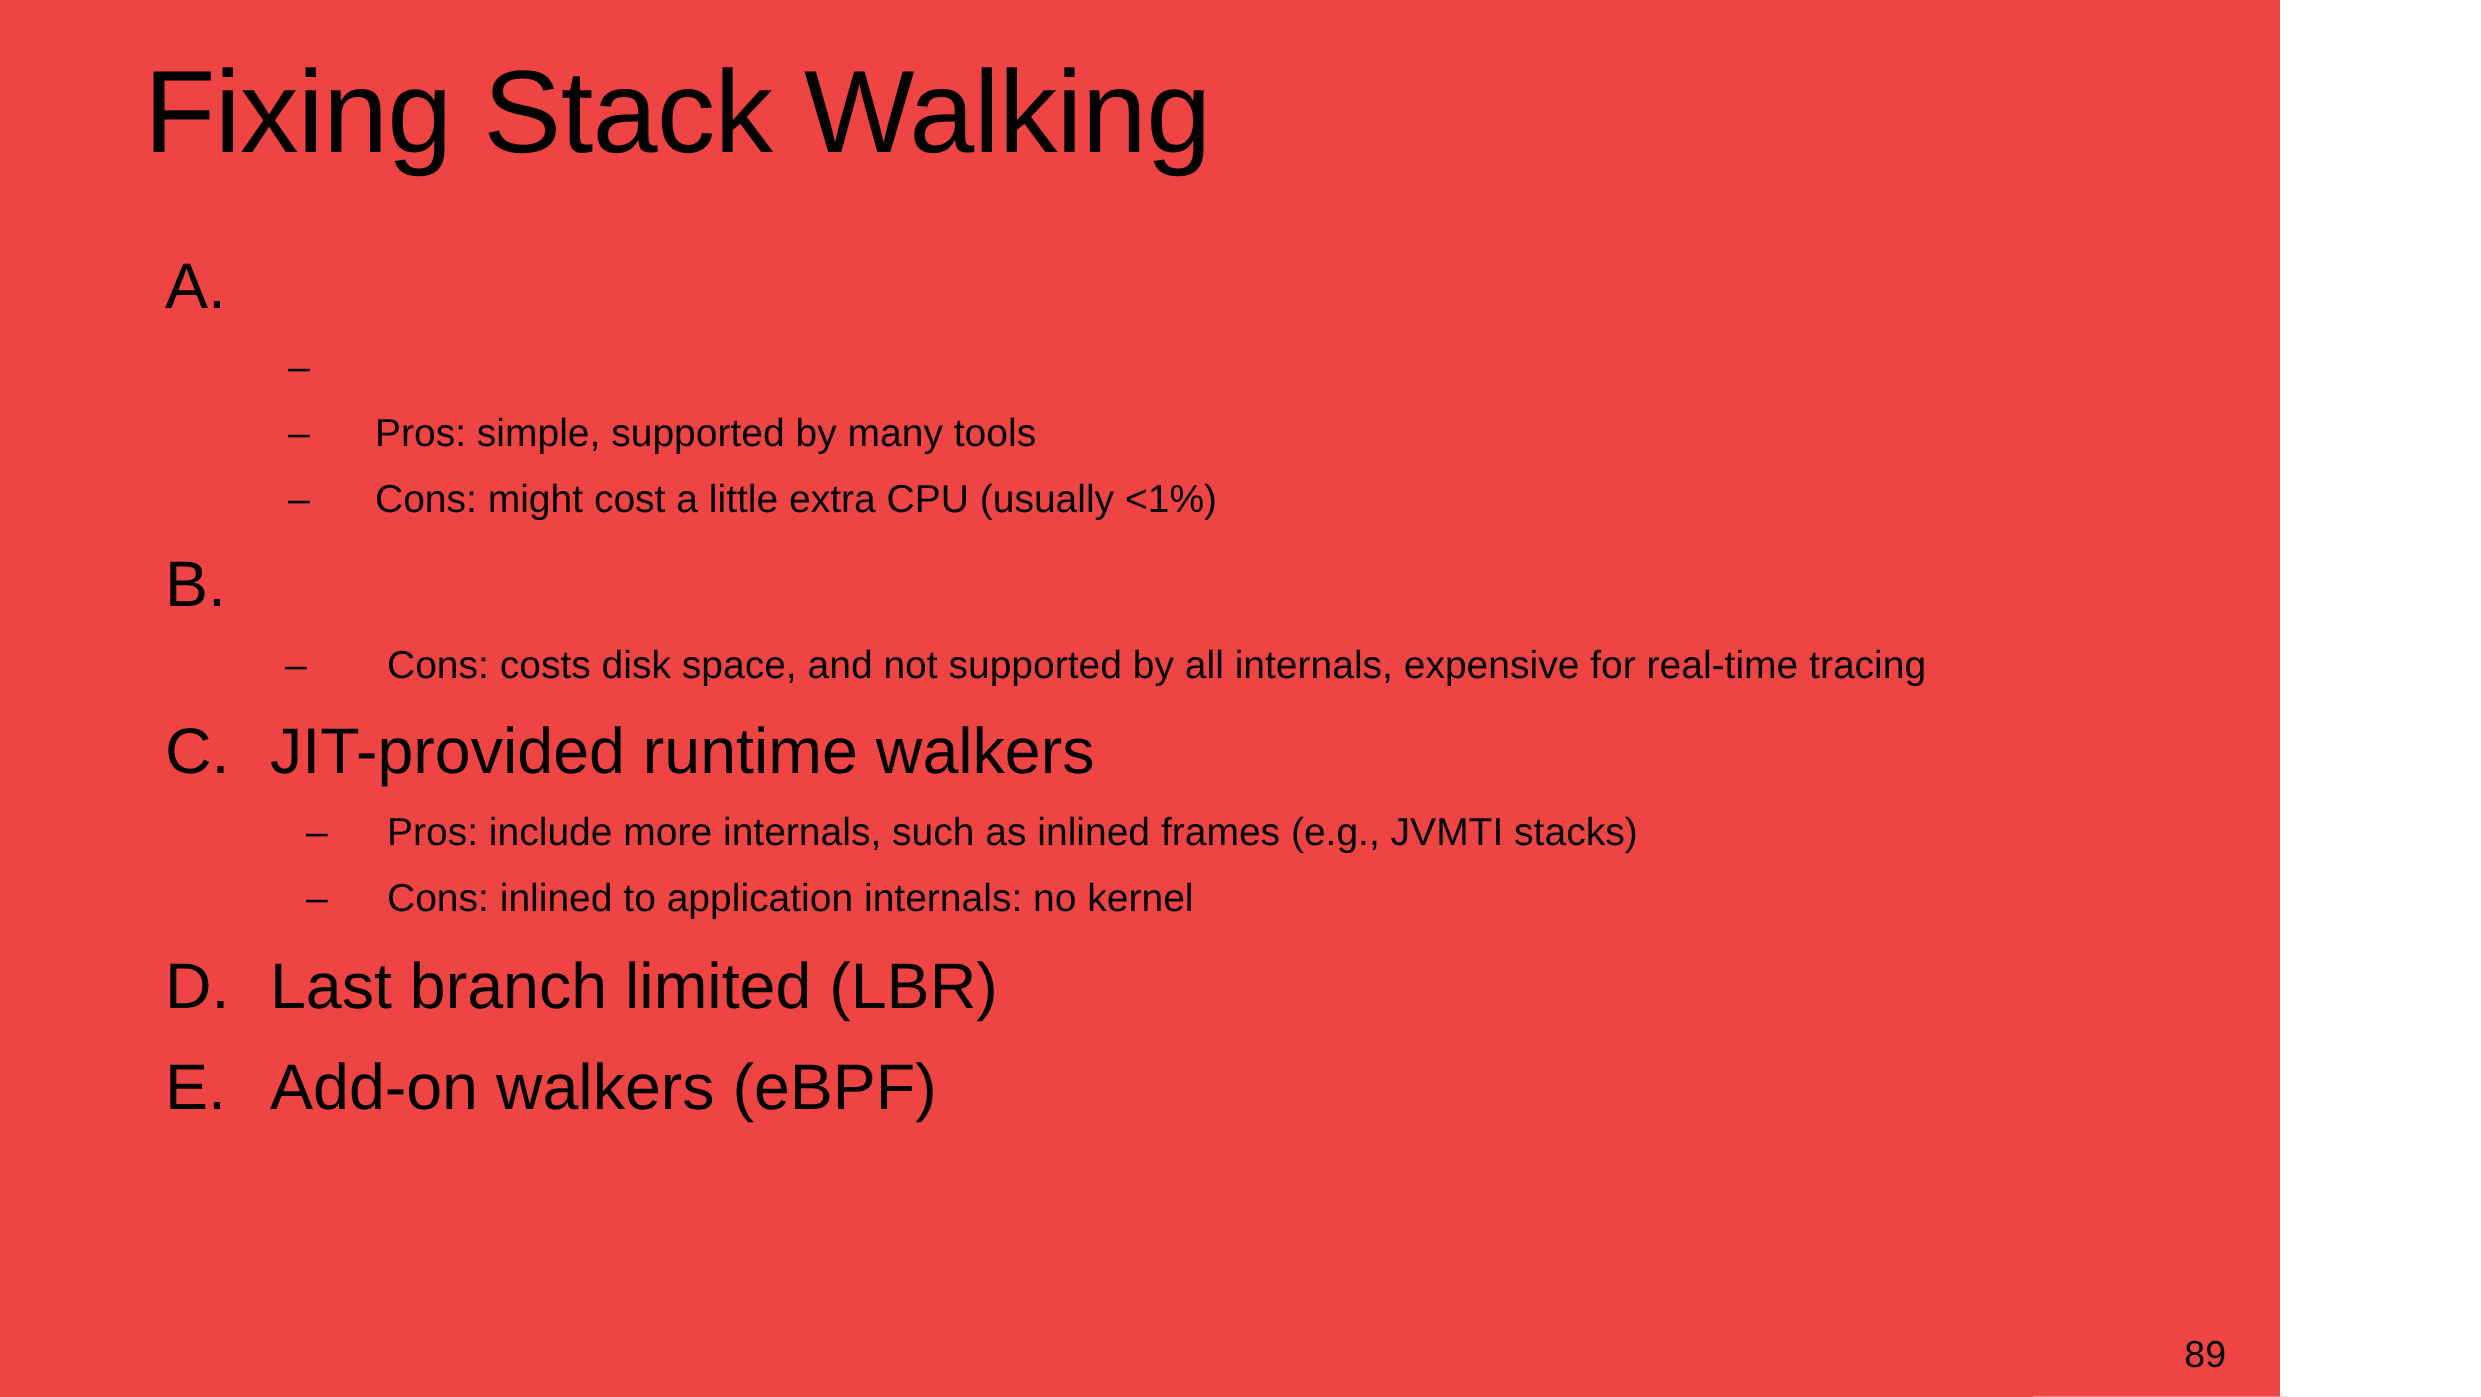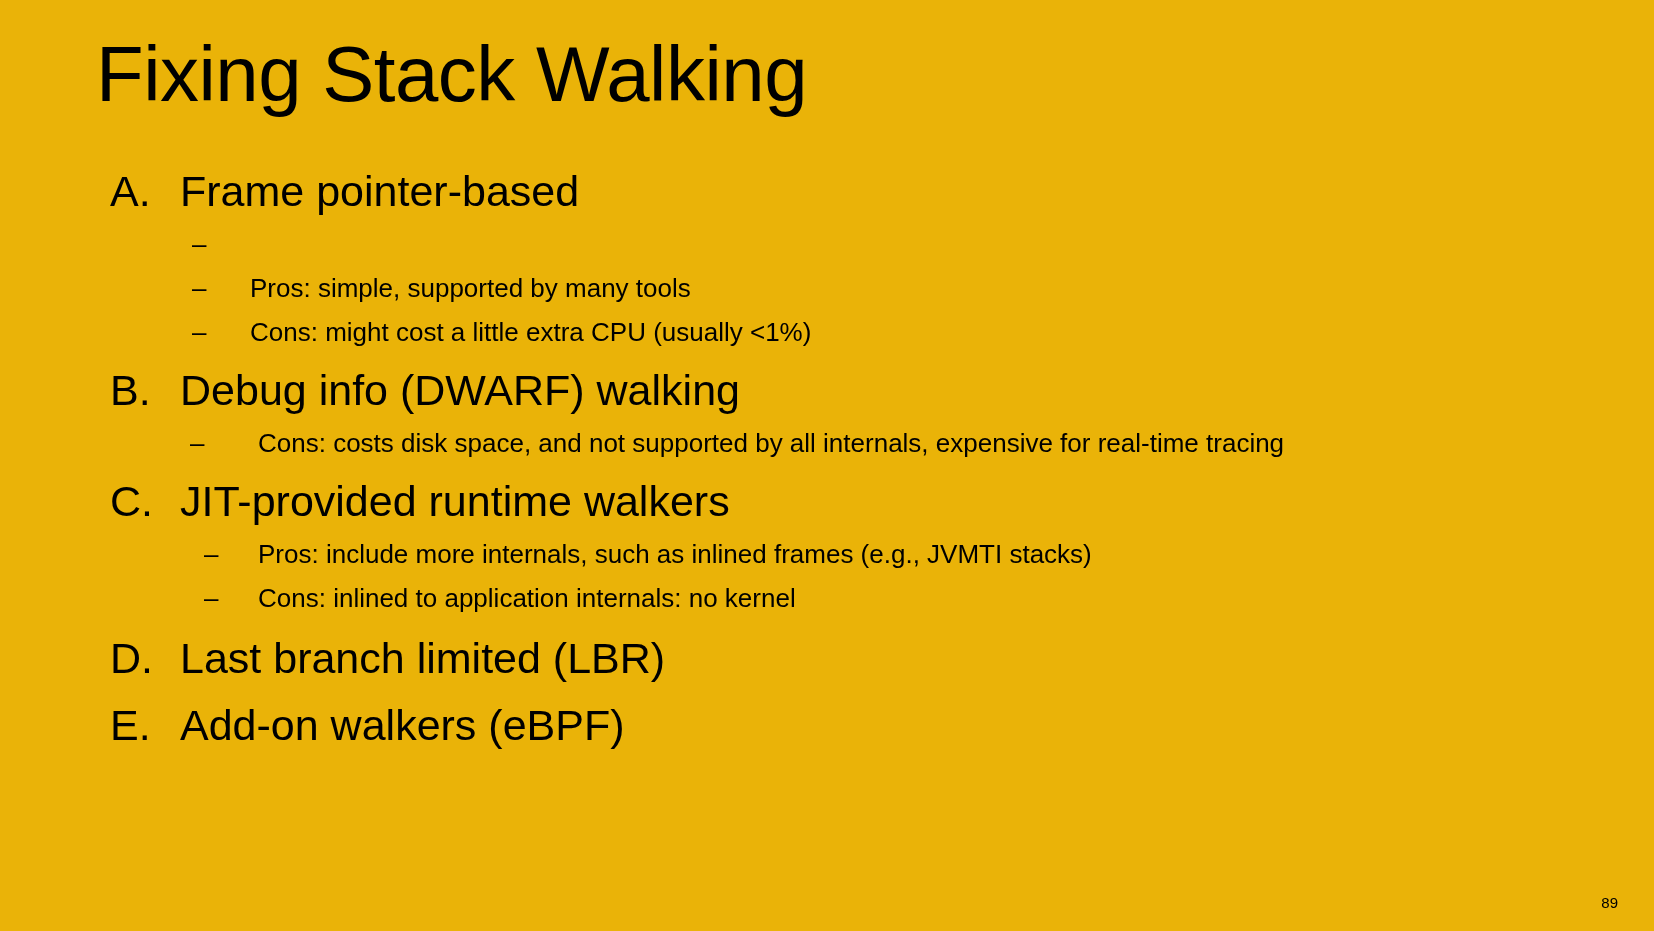--- a/index.html
+++ b/index.html
@@ -10,23 +10,23 @@
   body {
     width: 1654px;
     height: 931px;
     font-family: "Liberation Sans", sans-serif;
     color: #000000;
     overflow: hidden;
     position: relative;
   }
   .slide {
     position: relative;
-    width: 1654px;
+    width: 1520px;
     height: 931px;
-    background: #eab308;
+    background: #ef4444;
   }
   .slide-title {
     position: absolute;
     left: 96px;
     top: 26px;
     font-size: 78px;
     line-height: 96px;
     font-weight: 400;
     letter-spacing: -0.5px;
     color: #000000;
@@ -89,55 +89,53 @@
   }
   .lvl2 .txt {
     flex: 0 1 auto;
   }
   .grp-spacer-sm { height: 8px; }
   .grp-spacer-md { height: 10px; }
   .page-number {
     position: absolute;
     right: 36px;
     bottom: 16px;
-    font-size: 15px;
+    font-size: 25px;
     line-height: 24px;
     color: #000000;
   }
 </style>
 </head>
 <body>
 
 <div class="slide">
 
   <div class="slide-title">Fixing Stack Walking</div>
 
   <div class="content">
 
     <div class="lvl1">
       <span class="marker">A.</span>
-      <span class="txt">Frame pointer-based</span>
     </div>
     <div class="lvl2">
       <span class="dash">–</span>
     </div>
     <div class="lvl2">
       <span class="dash">–</span>
       <span class="txt">Pros: simple, supported by many tools</span>
     </div>
     <div class="lvl2">
       <span class="dash">–</span>
       <span class="txt">Cons: might cost a little extra CPU (usually &lt;1%)</span>
     </div>
 
     <div class="grp-spacer-sm"></div>
 
     <div class="lvl1">
       <span class="marker">B.</span>
-      <span class="txt">Debug info (DWARF) walking</span>
     </div>
     <div class="lvl2 indent-b">
       <span class="dash">–</span>
       <span class="txt">Cons: costs disk space, and not supported by all internals, expensive for real-time tracing</span>
     </div>
 
     <div class="grp-spacer-sm"></div>
 
     <div class="lvl1">
       <span class="marker">C.</span>

